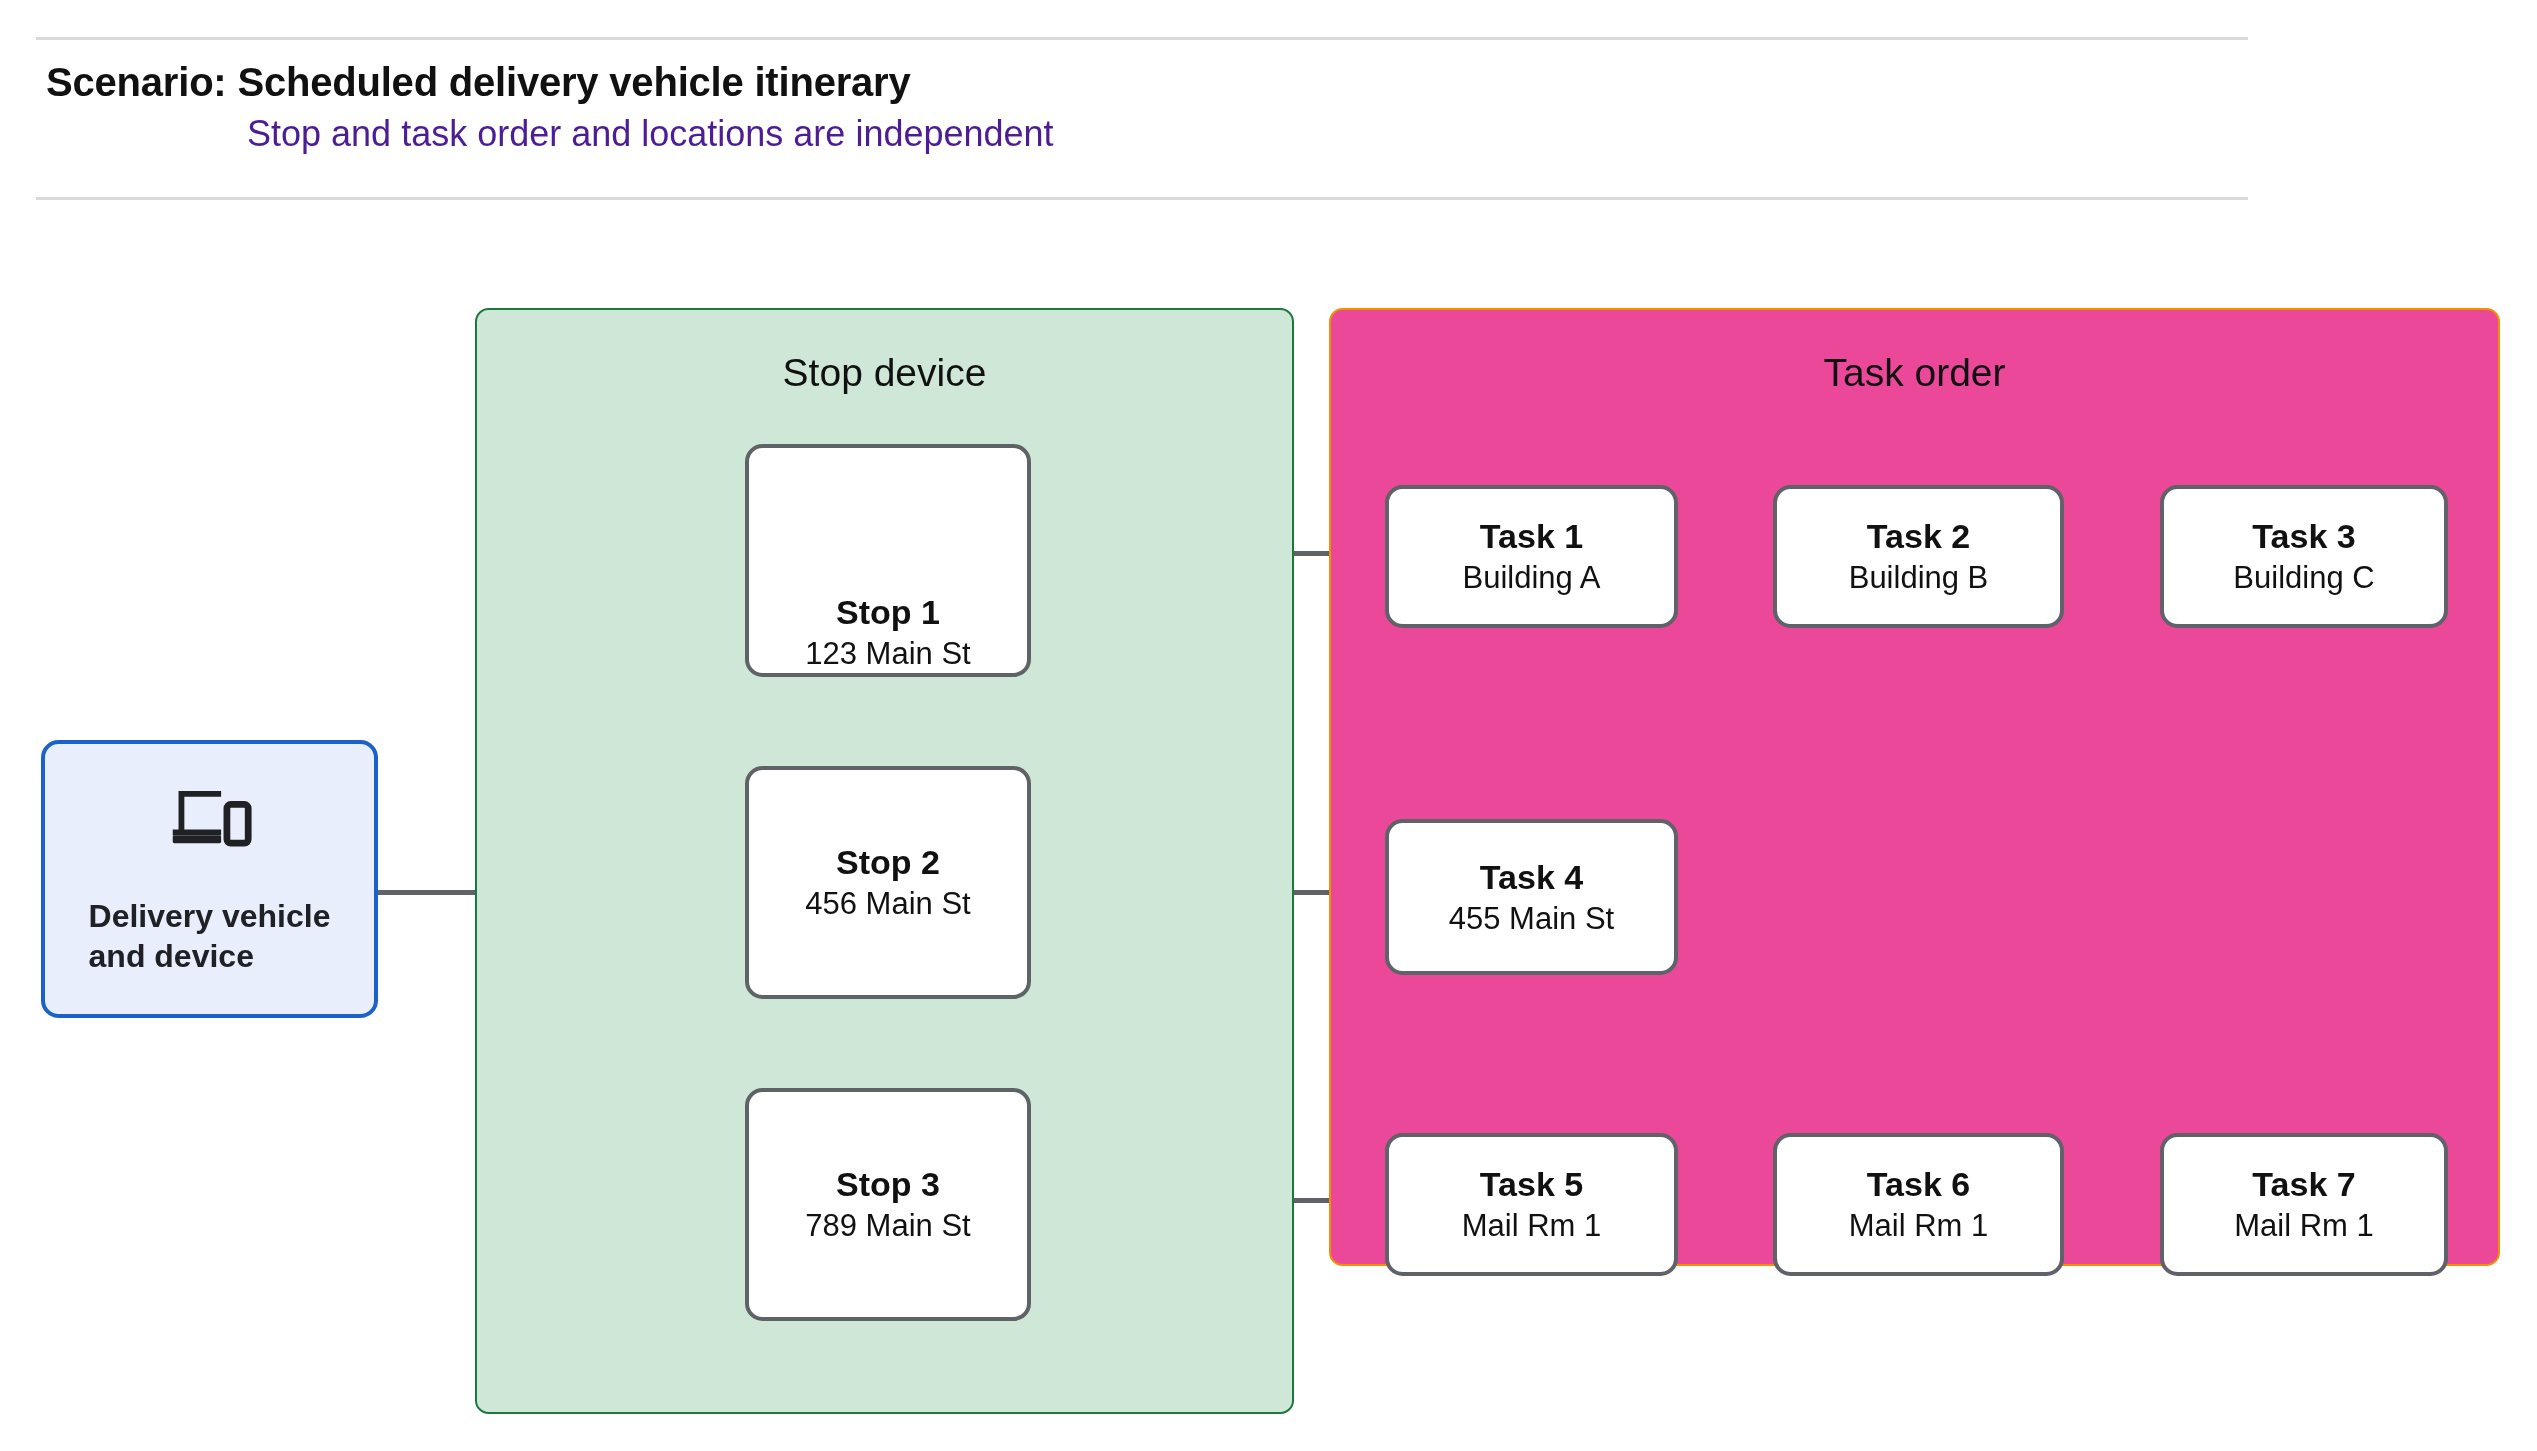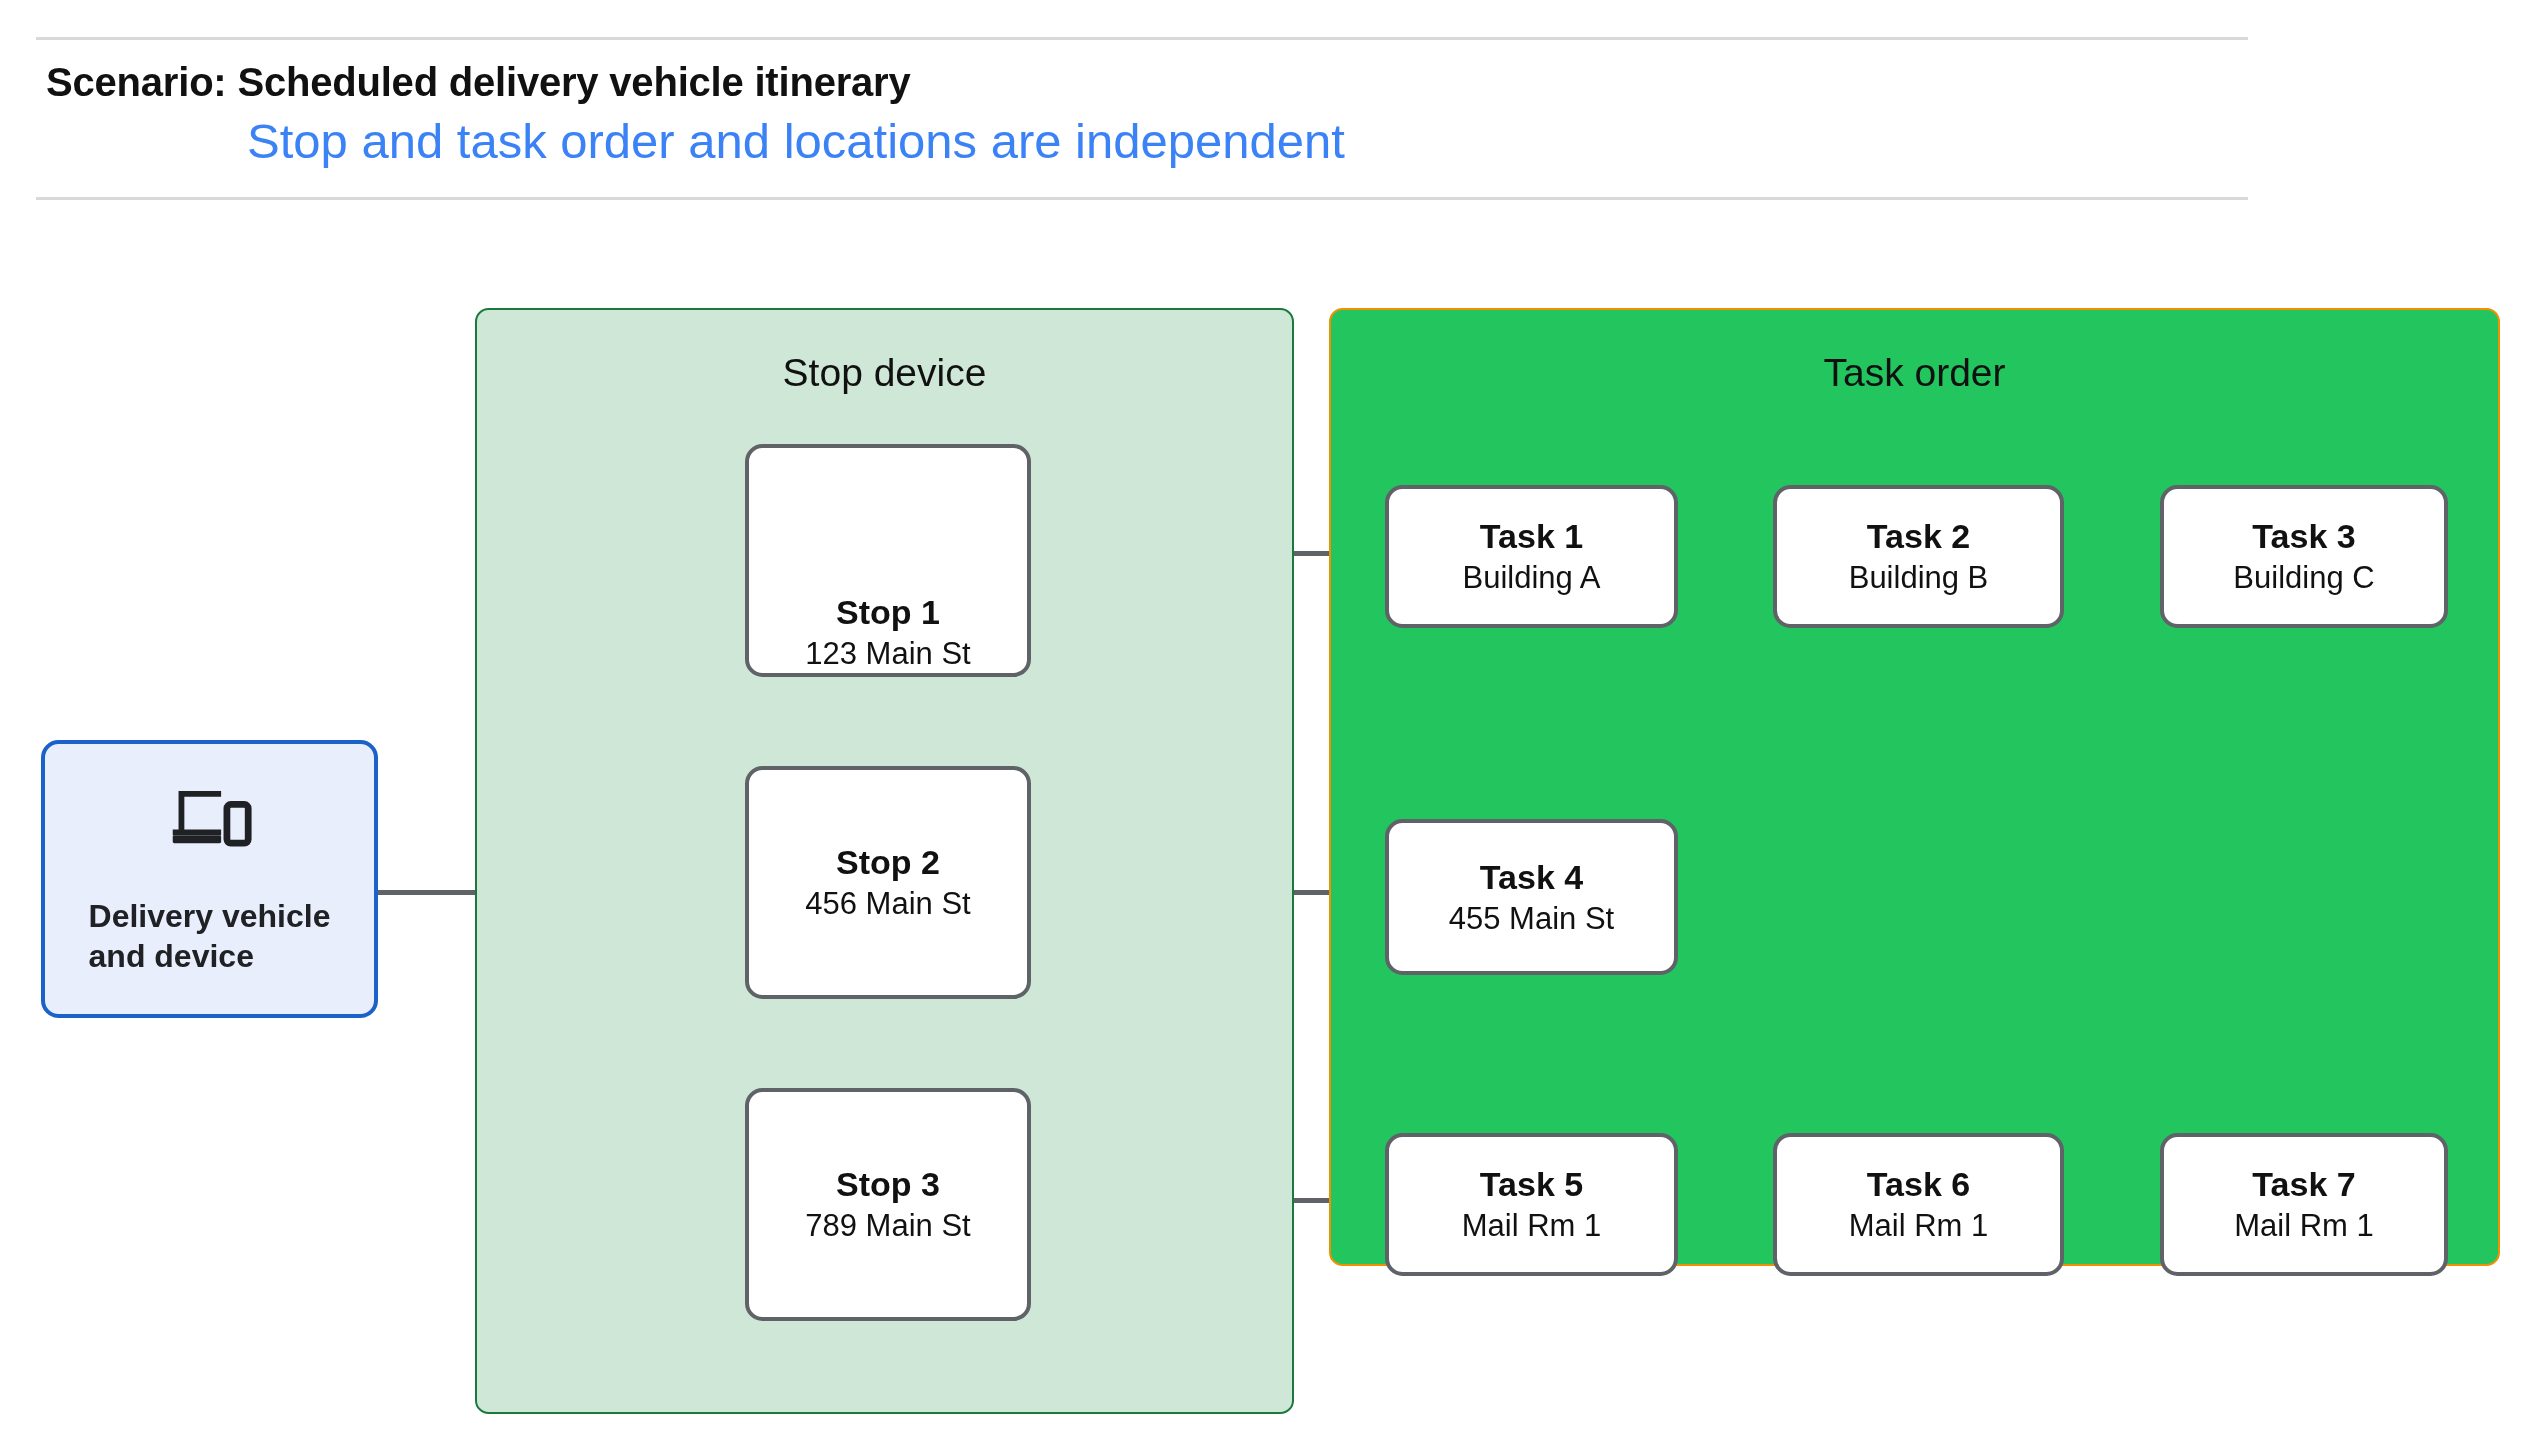--- a/index.html
+++ b/index.html
@@ -38,23 +38,23 @@
     font-size: 40px;
     font-weight: bold;
     letter-spacing: -0.2px;
     color: #111111;
     white-space: nowrap;
   }
   #page-subtitle {
     position: absolute;
     left: 247px;
     top: 113px;
-    font-size: 49px;
+    font-size: 36px;
     font-weight: normal;
-    color: #3b82f6;
+    color: #4c1d95;
     white-space: nowrap;
   }
 
   
   .panel {
     position: absolute;
     border-radius: 13.6px;
     box-sizing: border-box;
   }
   #panel-stop {
@@ -63,21 +63,21 @@
     width: 819px;
     height: 1106px;
     background: #cfe7d6;
     border: 2.9px solid #1a7a3c;
   }
   #panel-task {
     left: 1329px;
     top: 308px;
     width: 1171px;
     height: 958px;
-    background: #22c55e;
+    background: #ec4899;
     border: 2.9px solid #f29100;
   }
   .panel-title {
     position: absolute;
     left: 0;
     right: 0;
     top: 41px;
     text-align: center;
     font-size: 39px;
     font-weight: normal;

